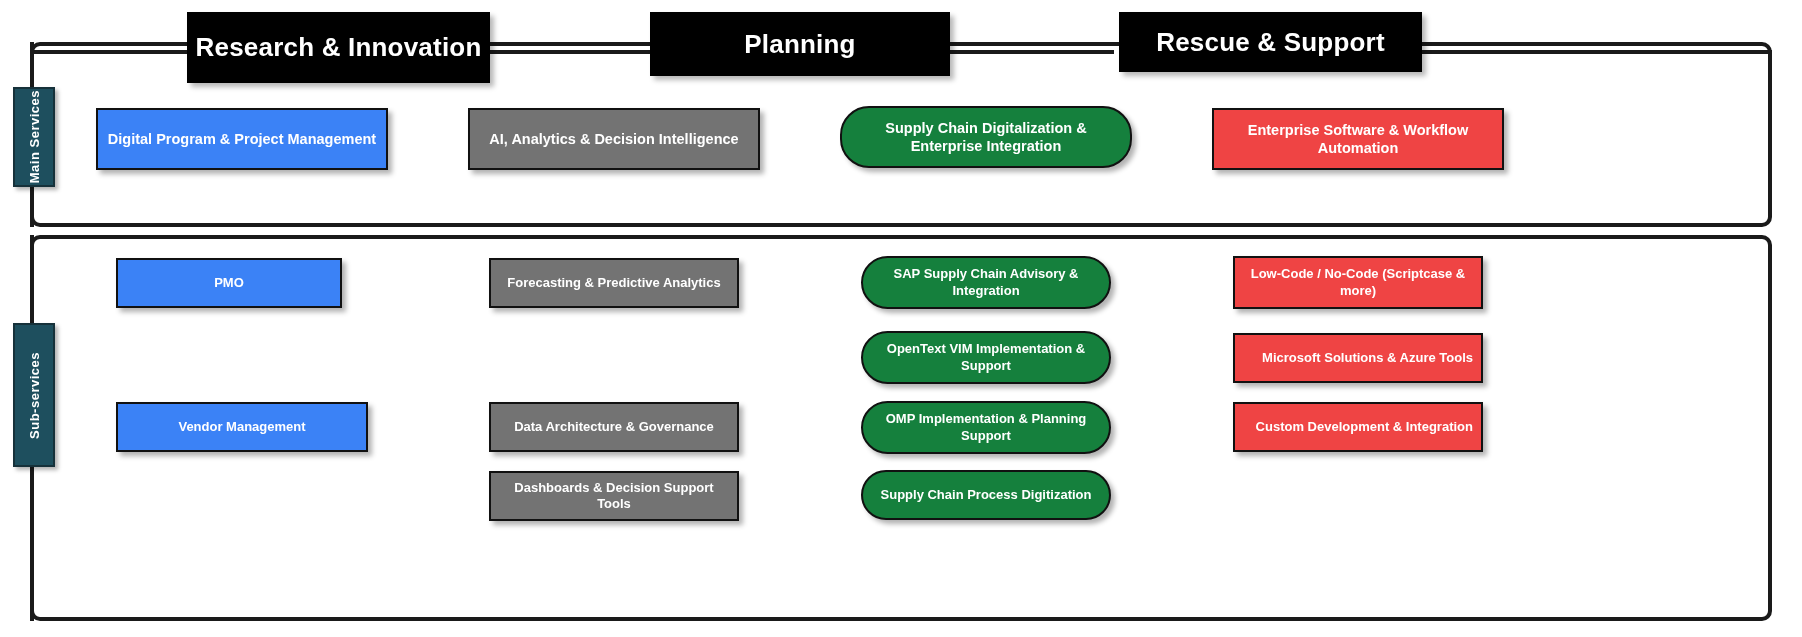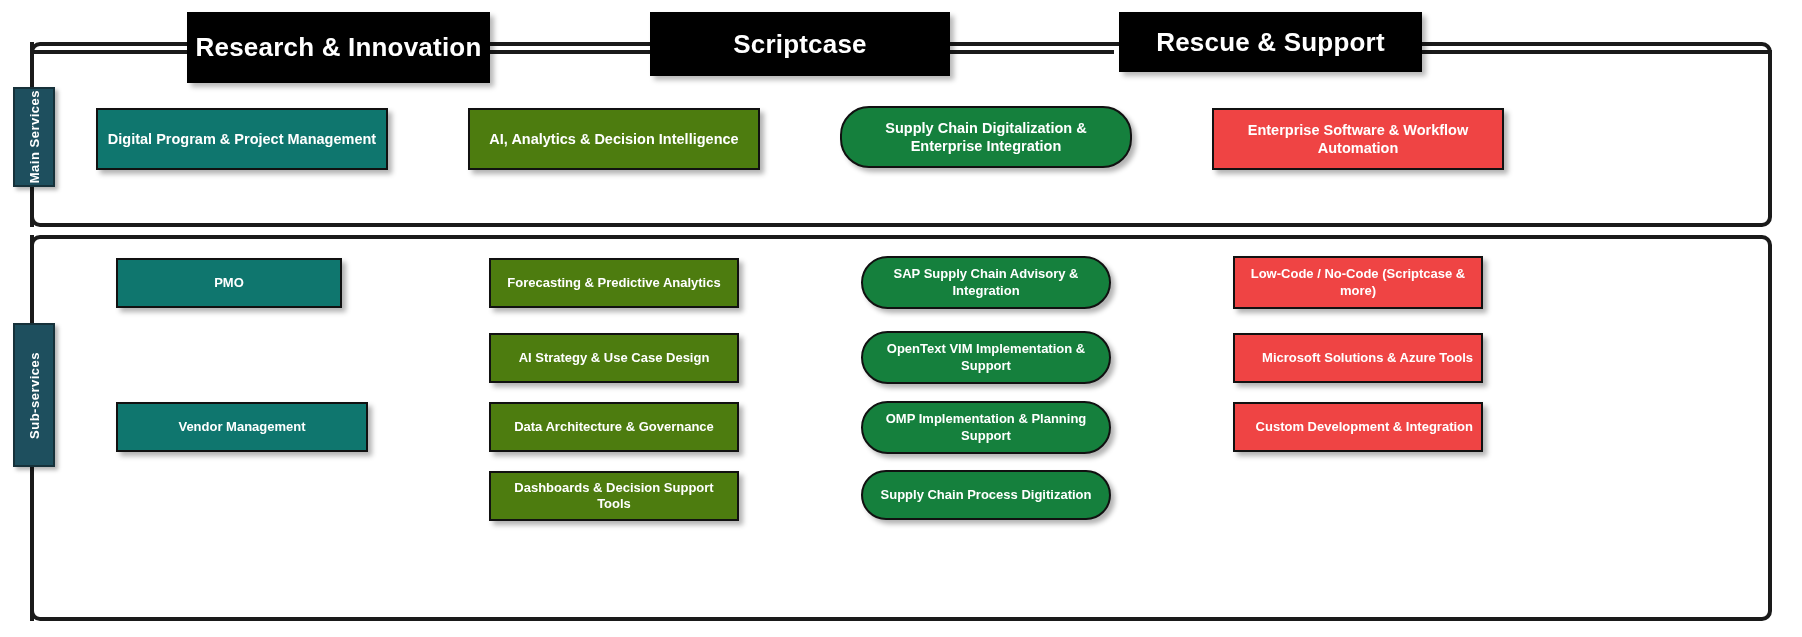--- a/index.html
+++ b/index.html
@@ -88,22 +88,22 @@
     line-height:1.25;
     box-shadow:4px 4px 5px rgba(0,0,0,.3);
     box-sizing:border-box;
     padding:3px 8px;
     z-index:5;
   }
   .box.main{font-size:14.5px;height:62px;}
   .box.sub{font-size:13px;height:50px;}
 
   
-  .c0{background:#0f766e;align-items:center;}
-  .c1{background:#4d7c0f;}
+  .c0{background:#3b82f6;align-items:center;}
+  .c1{background:#737373;}
   .c2{background:#15803d;border-radius:29px;}
   .c3{background:#ef4444;justify-content:flex-end;}
 </style>
 </head>
 <body>
 
 <div id="stage">
 
   <div class="hline" style="left:30px;width:160px;"></div>
   <div class="hline" style="left:487px;width:166px;"></div>
@@ -113,21 +113,21 @@
   <div class="frame" id="frame-main"></div>
   <div class="frame" id="frame-sub"></div>
 
   <div class="spine" id="spine-main"></div>
   <div class="spine" id="spine-sub"></div>
 
   <div class="hdr" id="hdr0">
     <span>Research &amp; Innovation</span>
   </div>
   <div class="hdr" id="hdr1">
-    <span>Scriptcase</span>
+    <span>Planning</span>
   </div>
   <div class="hdr" id="hdr2">
     <span>Rescue &amp; Support</span>
   </div>
 
   <div class="sidelabel" id="side-main">
     <span>Main Services</span>
   </div>
   <div class="sidelabel" id="side-sub">
     <span>Sub-services</span>
@@ -149,23 +149,20 @@
   <div class="box sub c0" style="left:116px;top:258px;width:226px;">
     <span>PMO</span>
   </div>
   <div class="box sub c0" style="left:116px;top:402px;width:252px;">
     <span>Vendor Management</span>
   </div>
 
   <div class="box sub c1" style="left:489px;top:258px;width:250px;">
     <span>Forecasting &amp; Predictive Analytics</span>
   </div>
-  <div class="box sub c1" style="left:489px;top:333px;width:250px;">
-    <span>AI Strategy &amp; Use Case Design</span>
-  </div>
   <div class="box sub c1" style="left:489px;top:402px;width:250px;">
     <span>Data Architecture &amp; Governance</span>
   </div>
   <div class="box sub c1" style="left:489px;top:471px;width:250px;justify-content:flex-end;">
     <span>Dashboards &amp; Decision Support Tools</span>
   </div>
 
   <div class="box sub c2" style="left:861px;top:256px;width:250px;height:53px;">
     <span>SAP Supply Chain Advisory &amp; Integration</span>
   </div>

